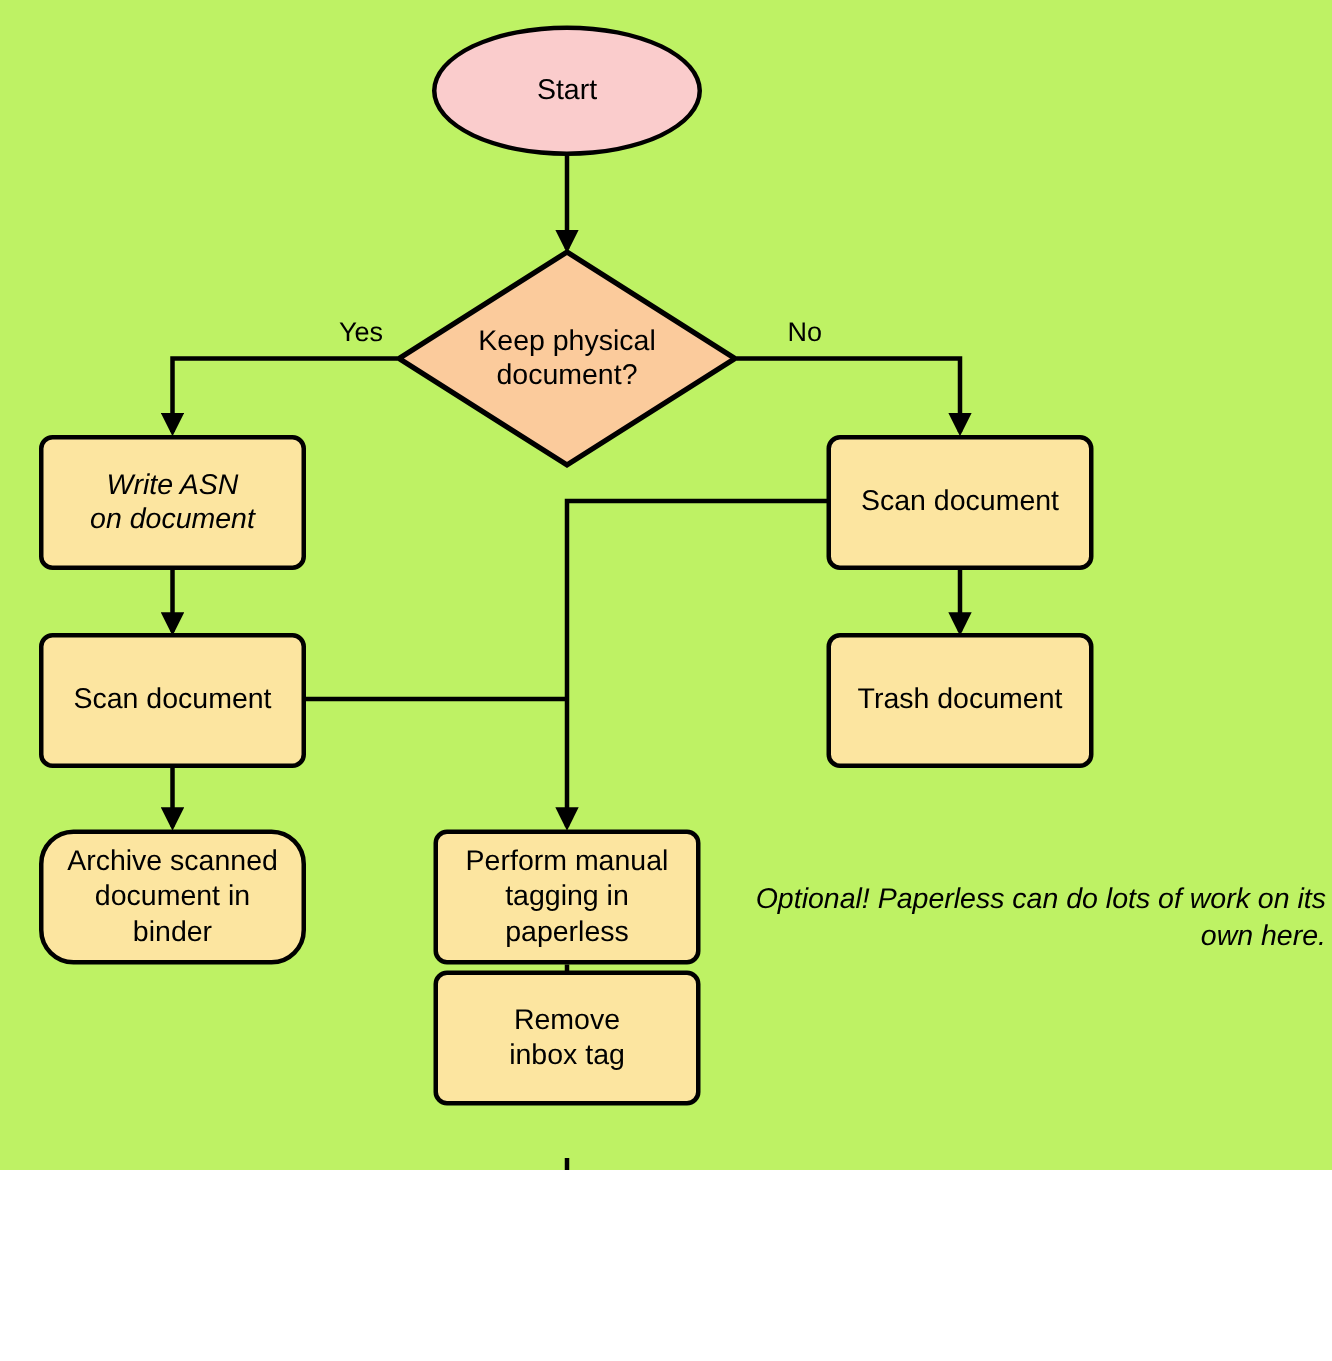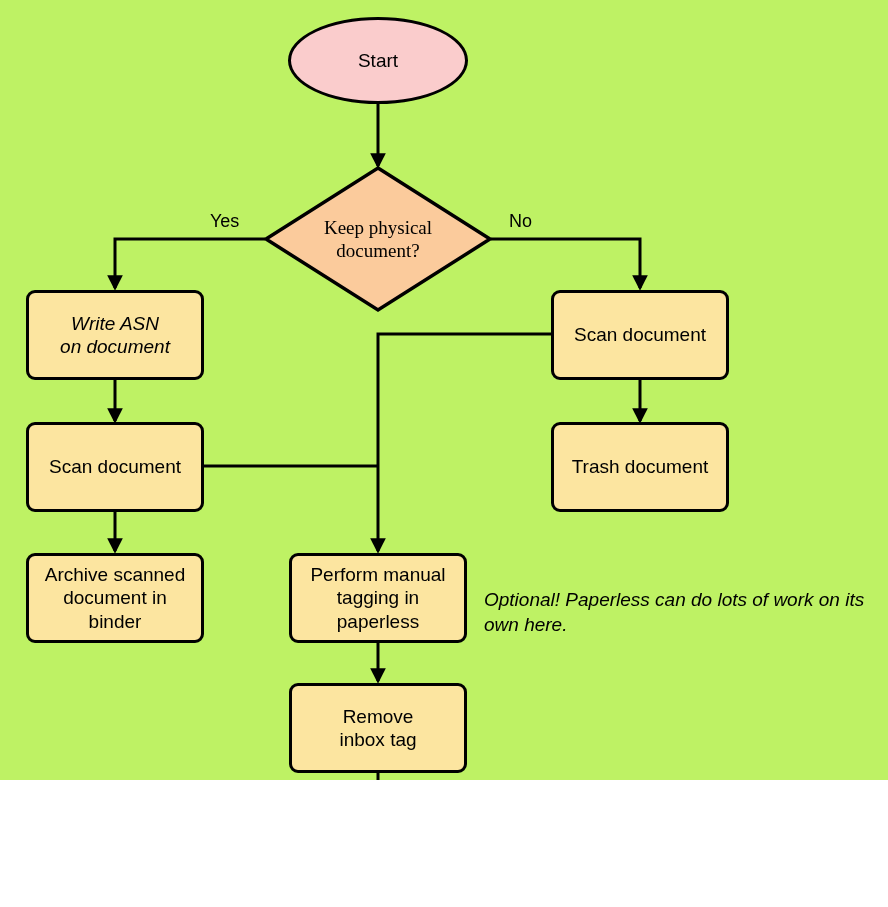--- a/index.html
+++ b/index.html
@@ -70,28 +70,28 @@
     width: 100%;
     height: 100%;
     display: flex;
     align-items: center;
     justify-content: center;
     text-align: center;
     font-size: 19px;
     line-height: 1.22;
     color: #000000;
     white-space: pre-line;
-    font-family: Liberation Serif, serif;
   }
   .edge-label {
     position: absolute;
     font-size: 18px;
     color: #000000;
     z-index: 3;
     white-space: nowrap;
+    margin-left: 16px;
   }
   .annotation {
     position: absolute;
     font-style: italic;
     font-size: 19px;
     line-height: 1.3;
     color: #000000;
     z-index: 3;
   }
 </style>
@@ -147,44 +147,44 @@
 
   <div class="node node-process" style="left:26px; top:290px; width:178px; height:90px;font-style:italic;">
     <span class="node-label">Write ASN
 on document</span>
   </div>
 
   <div class="node node-process" style="left:26px; top:422px; width:178px; height:90px;">
     <span class="node-label">Scan document</span>
   </div>
 
-  <div class="node node-process" style="left:26px; top:553px; width:178px; height:90px;">
+  <div class="node node-process" style="left:26px; top:553px; width:178px; height:90px;border-radius:23px;">
     <span class="node-label">Archive scanned
 document in
 binder</span>
   </div>
 
   <div class="node node-process" style="left:551px; top:290px; width:178px; height:90px;">
     <span class="node-label">Scan document</span>
   </div>
 
   <div class="node node-process" style="left:289px; top:553px; width:178px; height:90px;">
     <span class="node-label">Perform manual
 tagging in
 paperless</span>
   </div>
 
   <div class="node node-process" style="left:551px; top:422px; width:178px; height:90px;">
     <span class="node-label">Trash document</span>
   </div>
 
-  <div class="node node-process" style="left:289px; top:683px; width:178px; height:90px;">
+  <div class="node node-process" style="left:289px; top:647px; width:178px; height:90px;">
     <span class="node-label">Remove
 inbox tag</span>
   </div>
 
   <div class="node node-terminal" style="left:288px; top:813px; width:180px; height:87px;align-items:flex-end;">
     <span class="node-label">End</span>
   </div>
 
-  <div class="annotation" style="left:484px; top:588px; width:400px;">Optional! Paperless can do lots of work on its own here.</div>
+  <div class="annotation" style="left:484px; top:588px; width:400px;text-align:right;">Optional! Paperless can do lots of work on its own here.</div>
 
 </div>
 
 </body></html>

